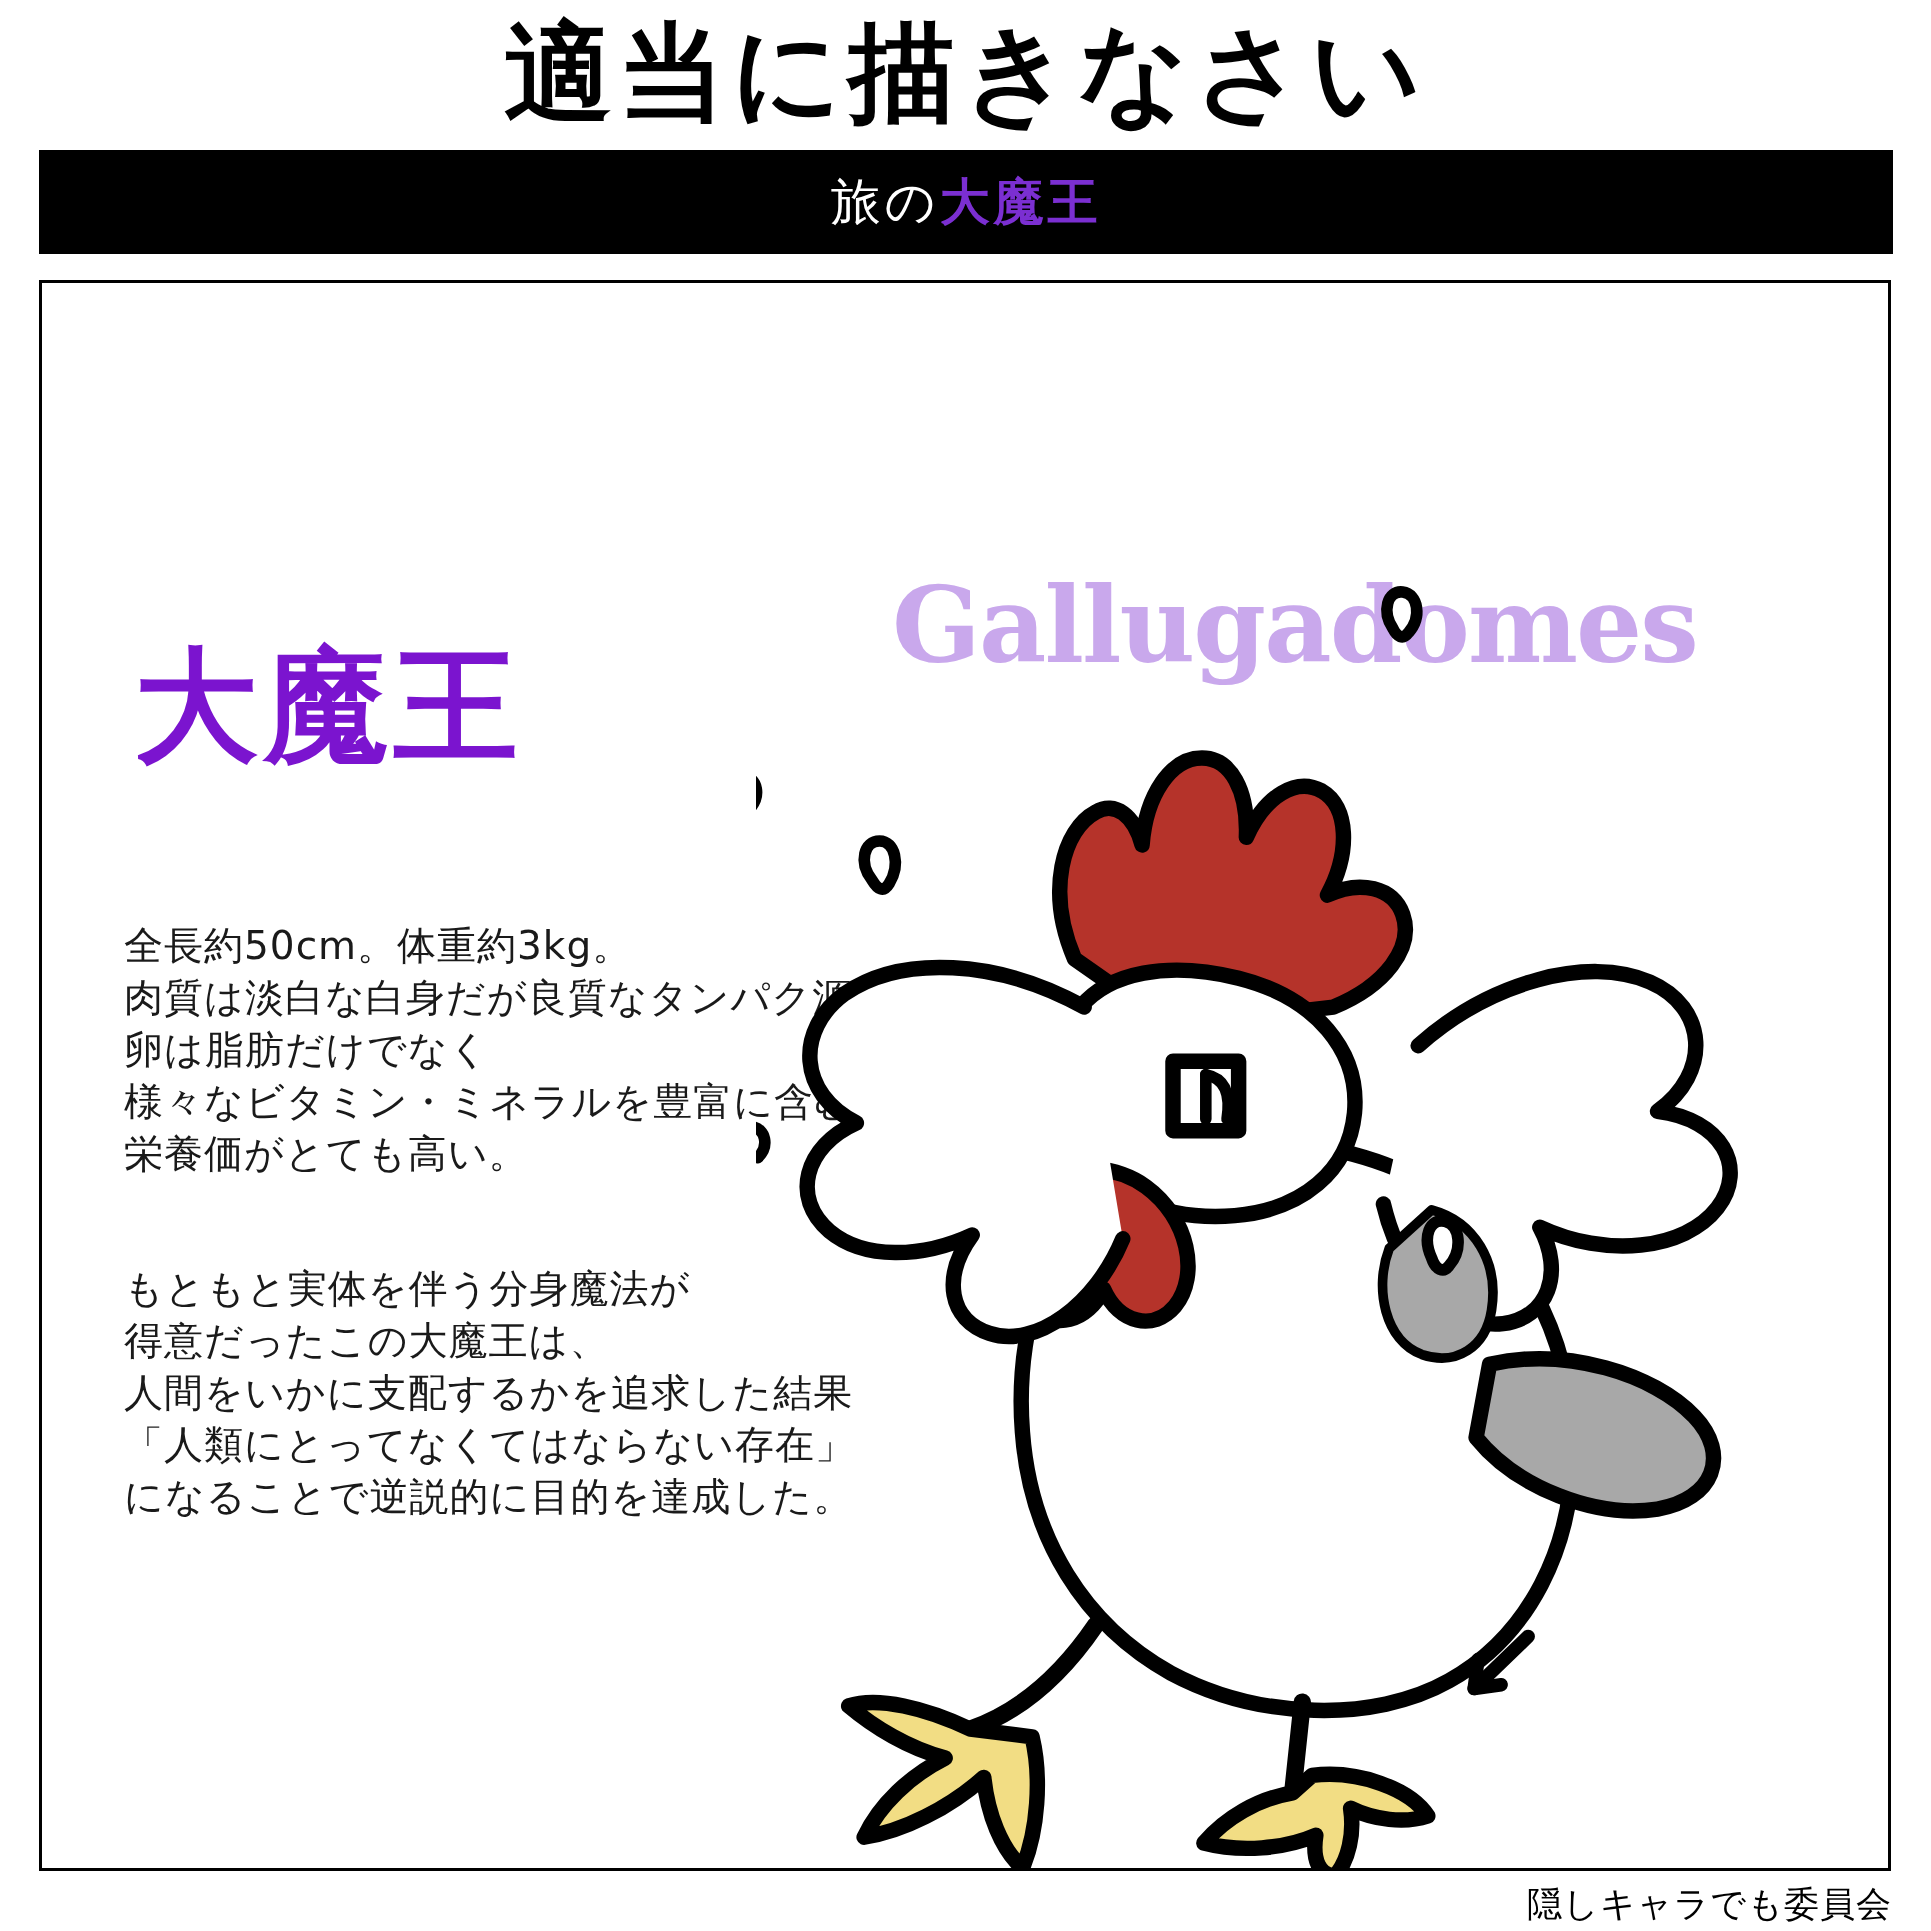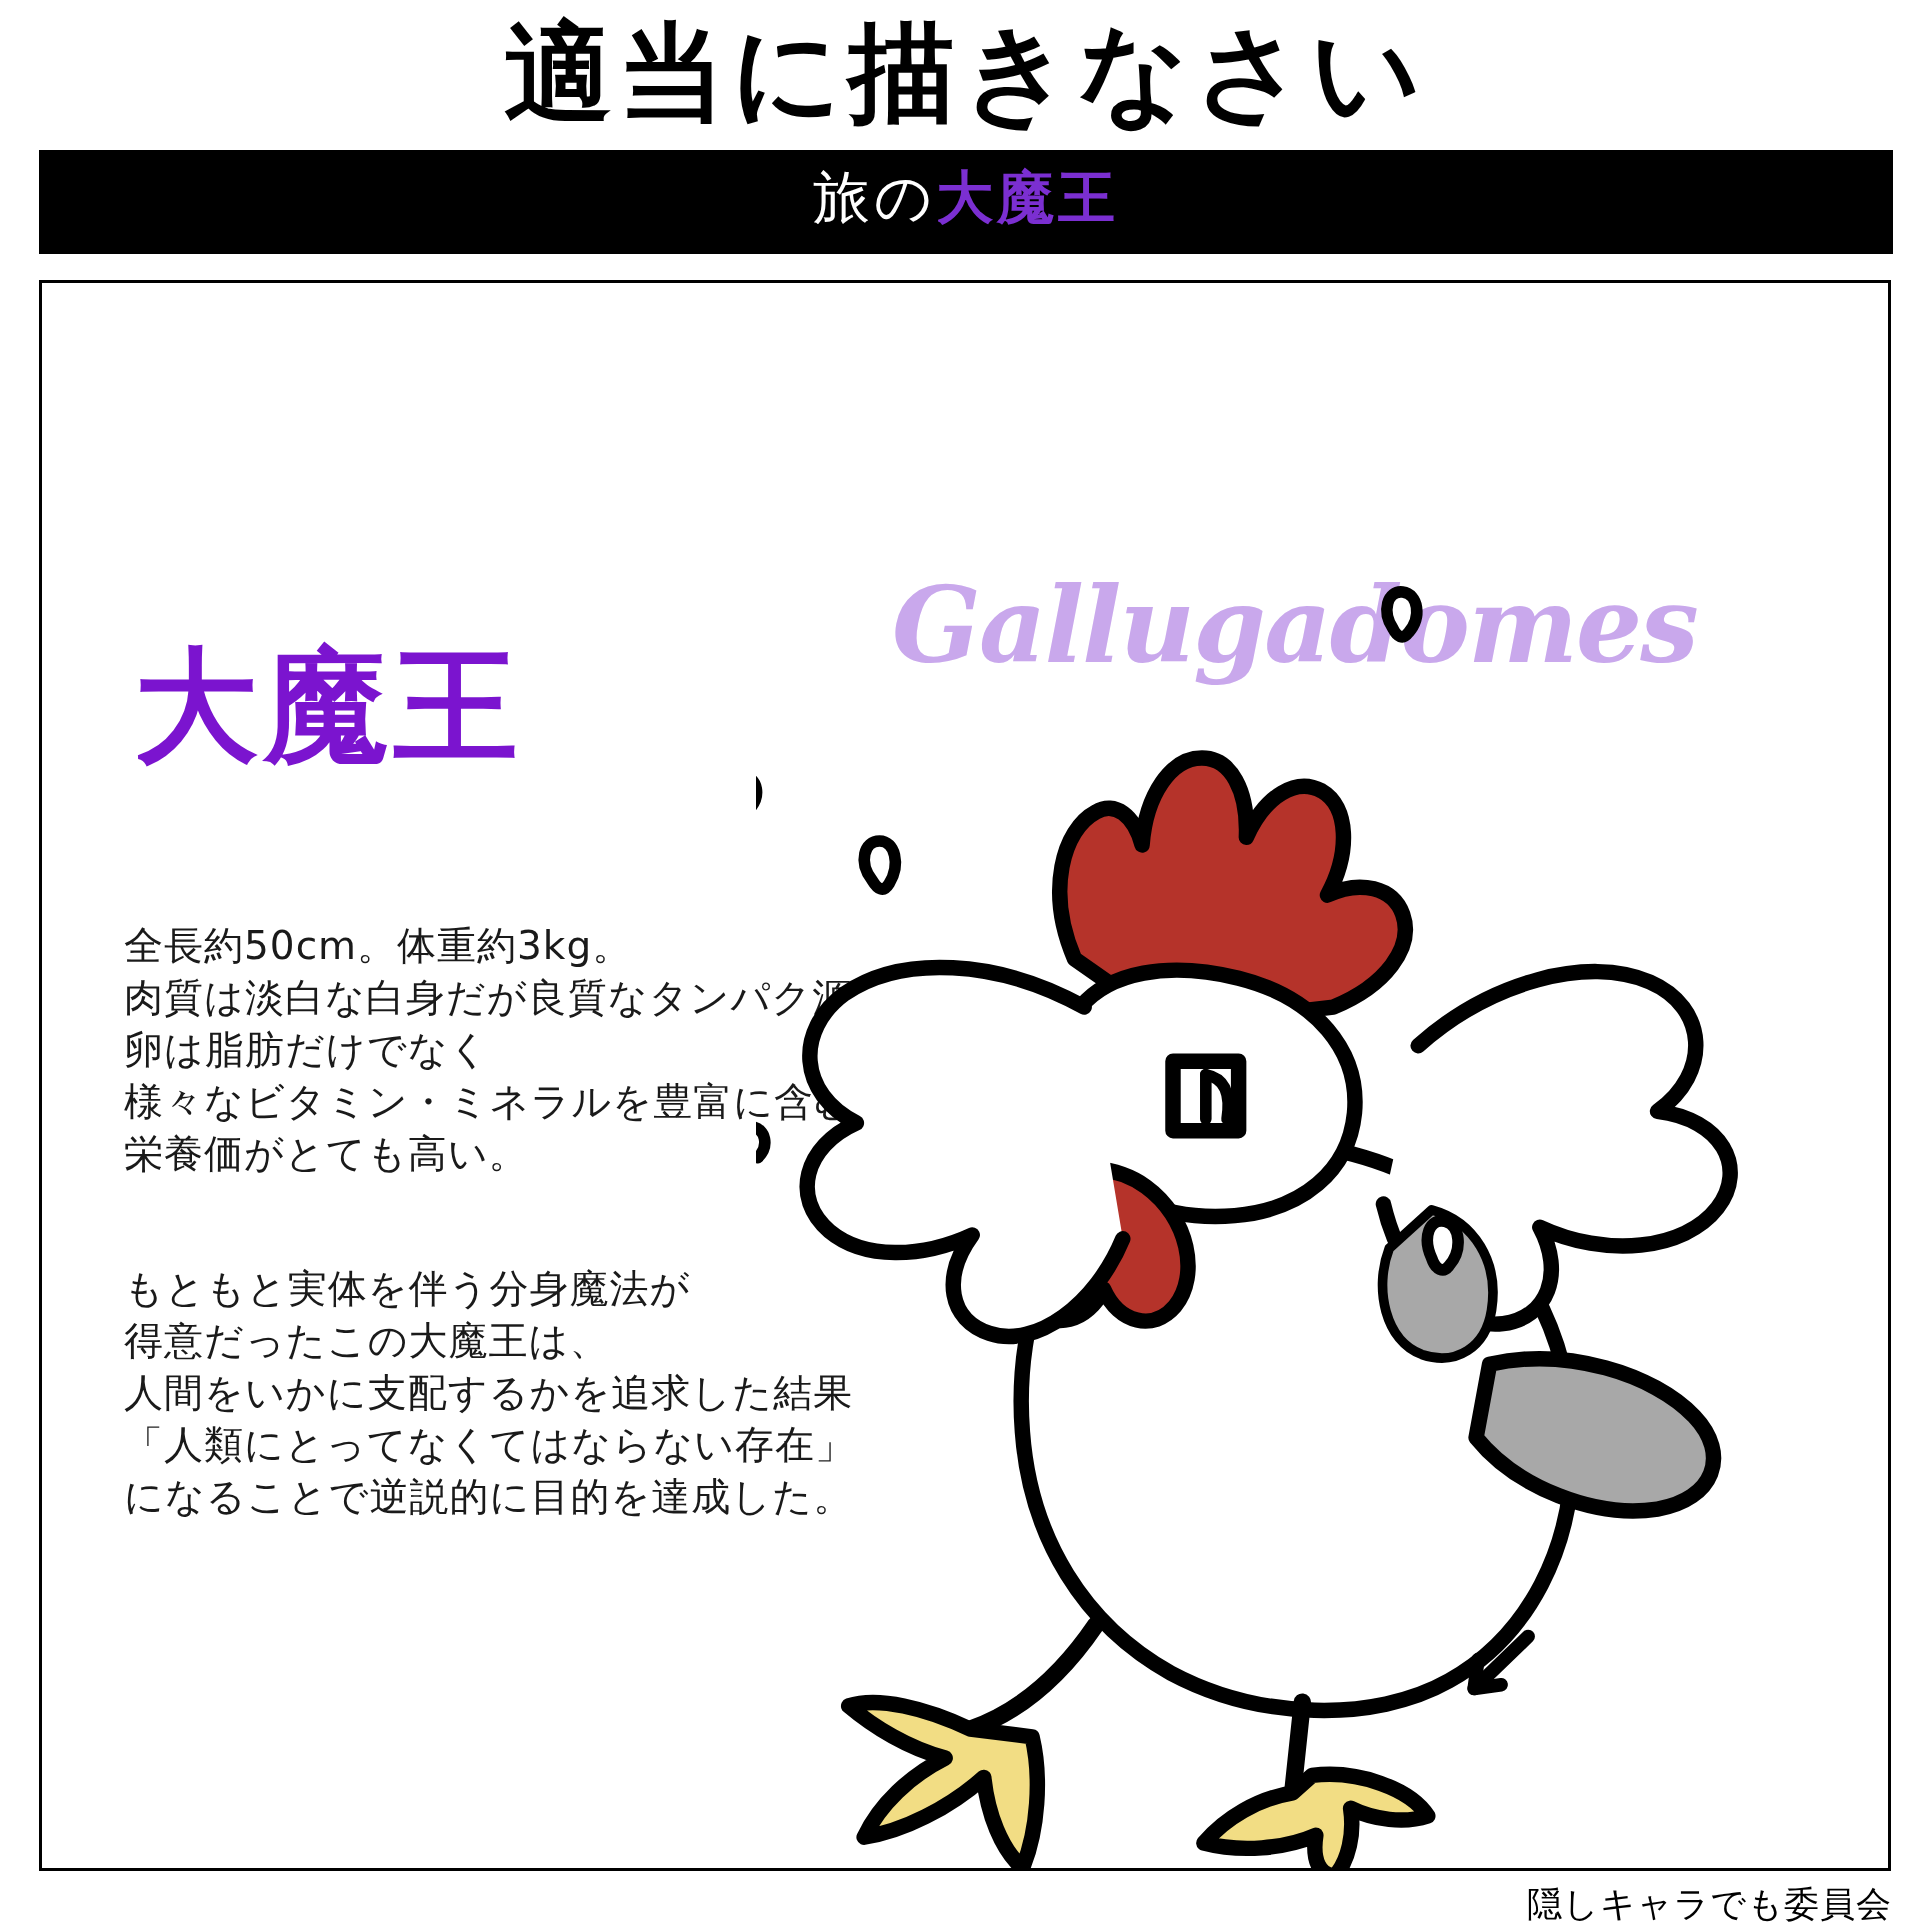--- a/index.html
+++ b/index.html
@@ -40,22 +40,22 @@
     left: 39px;
     top: 150px;
     width: 1854px;
     height: 104px;
     background: #000000;
     display: flex;
     align-items: center;
     justify-content: center;
   }
   .subtitle-text {
-    font-family: Liberation Mono, monospace;
-    font-size: 57px;
+    font-family: Liberation Serif, serif;
+    font-size: 50px;
     line-height: 83px;
     letter-spacing: 3.9px;
     color: #ffffff;
     white-space: nowrap;
   }
   .subtitle-text .accent {
     color: #7b2fd1;
     font-weight: bold;
   }
 
@@ -72,21 +72,20 @@
     overflow: hidden;
   }
 
   
   .latin-name {
     position: absolute;
     left: 850px;
     top: 290px;
     font-family: "DejaVu Serif", serif;
     font-weight: bold;
-    font-style: italic;
     font-size: 104px;
     line-height: 106px;
     color: #c9a8ec;
     letter-spacing: -1.9px;
     white-space: nowrap;
     z-index: 2;
   }
   .jp-rank {
     position: absolute;
     left: 92px;

